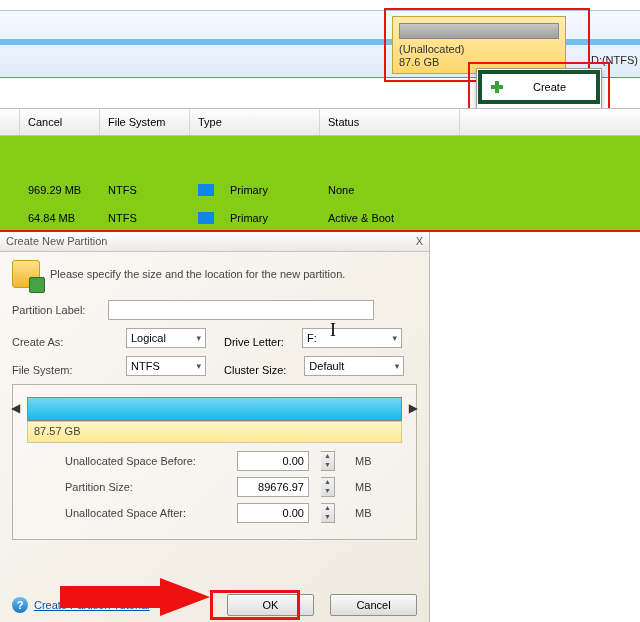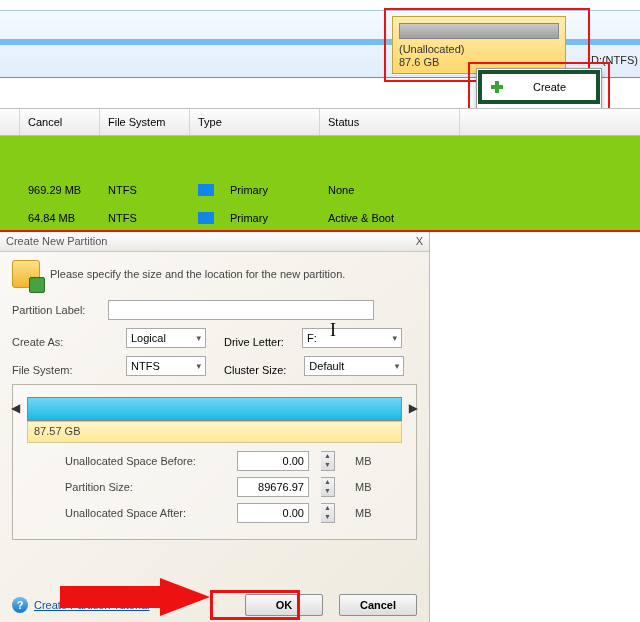--- a/index.html
+++ b/index.html
@@ -61,21 +61,21 @@
   .num-row .lab { width:160px; color:#444; }
   .spin { width:72px; height:20px; border:1px solid #a9a9a9; background:#fff; padding:2px 4px; text-align:right; }
   .spinbtn { width:14px; height:20px; border:1px solid #a9a9a9; border-left:none; background:linear-gradient(to bottom,#f4f4f4,#ddd); display:flex; flex-direction:column; }
   .spinbtn span { flex:1; font-size:7px; text-align:center; color:#555; }
   .unit { margin-left:8px; color:#444; }
 
   .dlg-foot { position:absolute; bottom:6px; left:0; width:100%; display:flex; align-items:center; justify-content:space-between; padding:0 12px; }
   .help { display:flex; align-items:center; gap:6px; }
   .link { color:#0a52b4; text-decoration:underline; cursor:pointer; }
   .btns { display:flex; gap:16px; }
-  .btn { width:78px; height:22px; border:1px solid #8e8e8e; background:linear-gradient(to bottom,#fafafa,#ddd); text-align:center; line-height:20px; cursor:pointer; border-radius:2px;font-weight:bold; }
+  .btn { width:87px; height:22px; border:1px solid #8e8e8e; background:linear-gradient(to bottom,#fafafa,#ddd); text-align:center; line-height:20px; cursor:pointer; border-radius:2px; }
 
   .red-ok { position:absolute; bottom:2px; left:210px; width:90px; height:30px; border:3px solid #e11; pointer-events:none; }
   .big-arrow { position:absolute; bottom:6px; left:60px; }
   .big-arrow svg { display:block; }
   .q-icon { width:16px; height:16px; border-radius:50%; background:linear-gradient(to bottom,#6fbef3,#1a77c9); color:#fff; text-align:center; line-height:16px; font-weight:bold; font-size:11px; }
 
   .cursor-i { position:absolute; left:330px; top:320px; font-family:serif; font-size:18px; color:#000; }
 </style>
 </head>
 <body>

